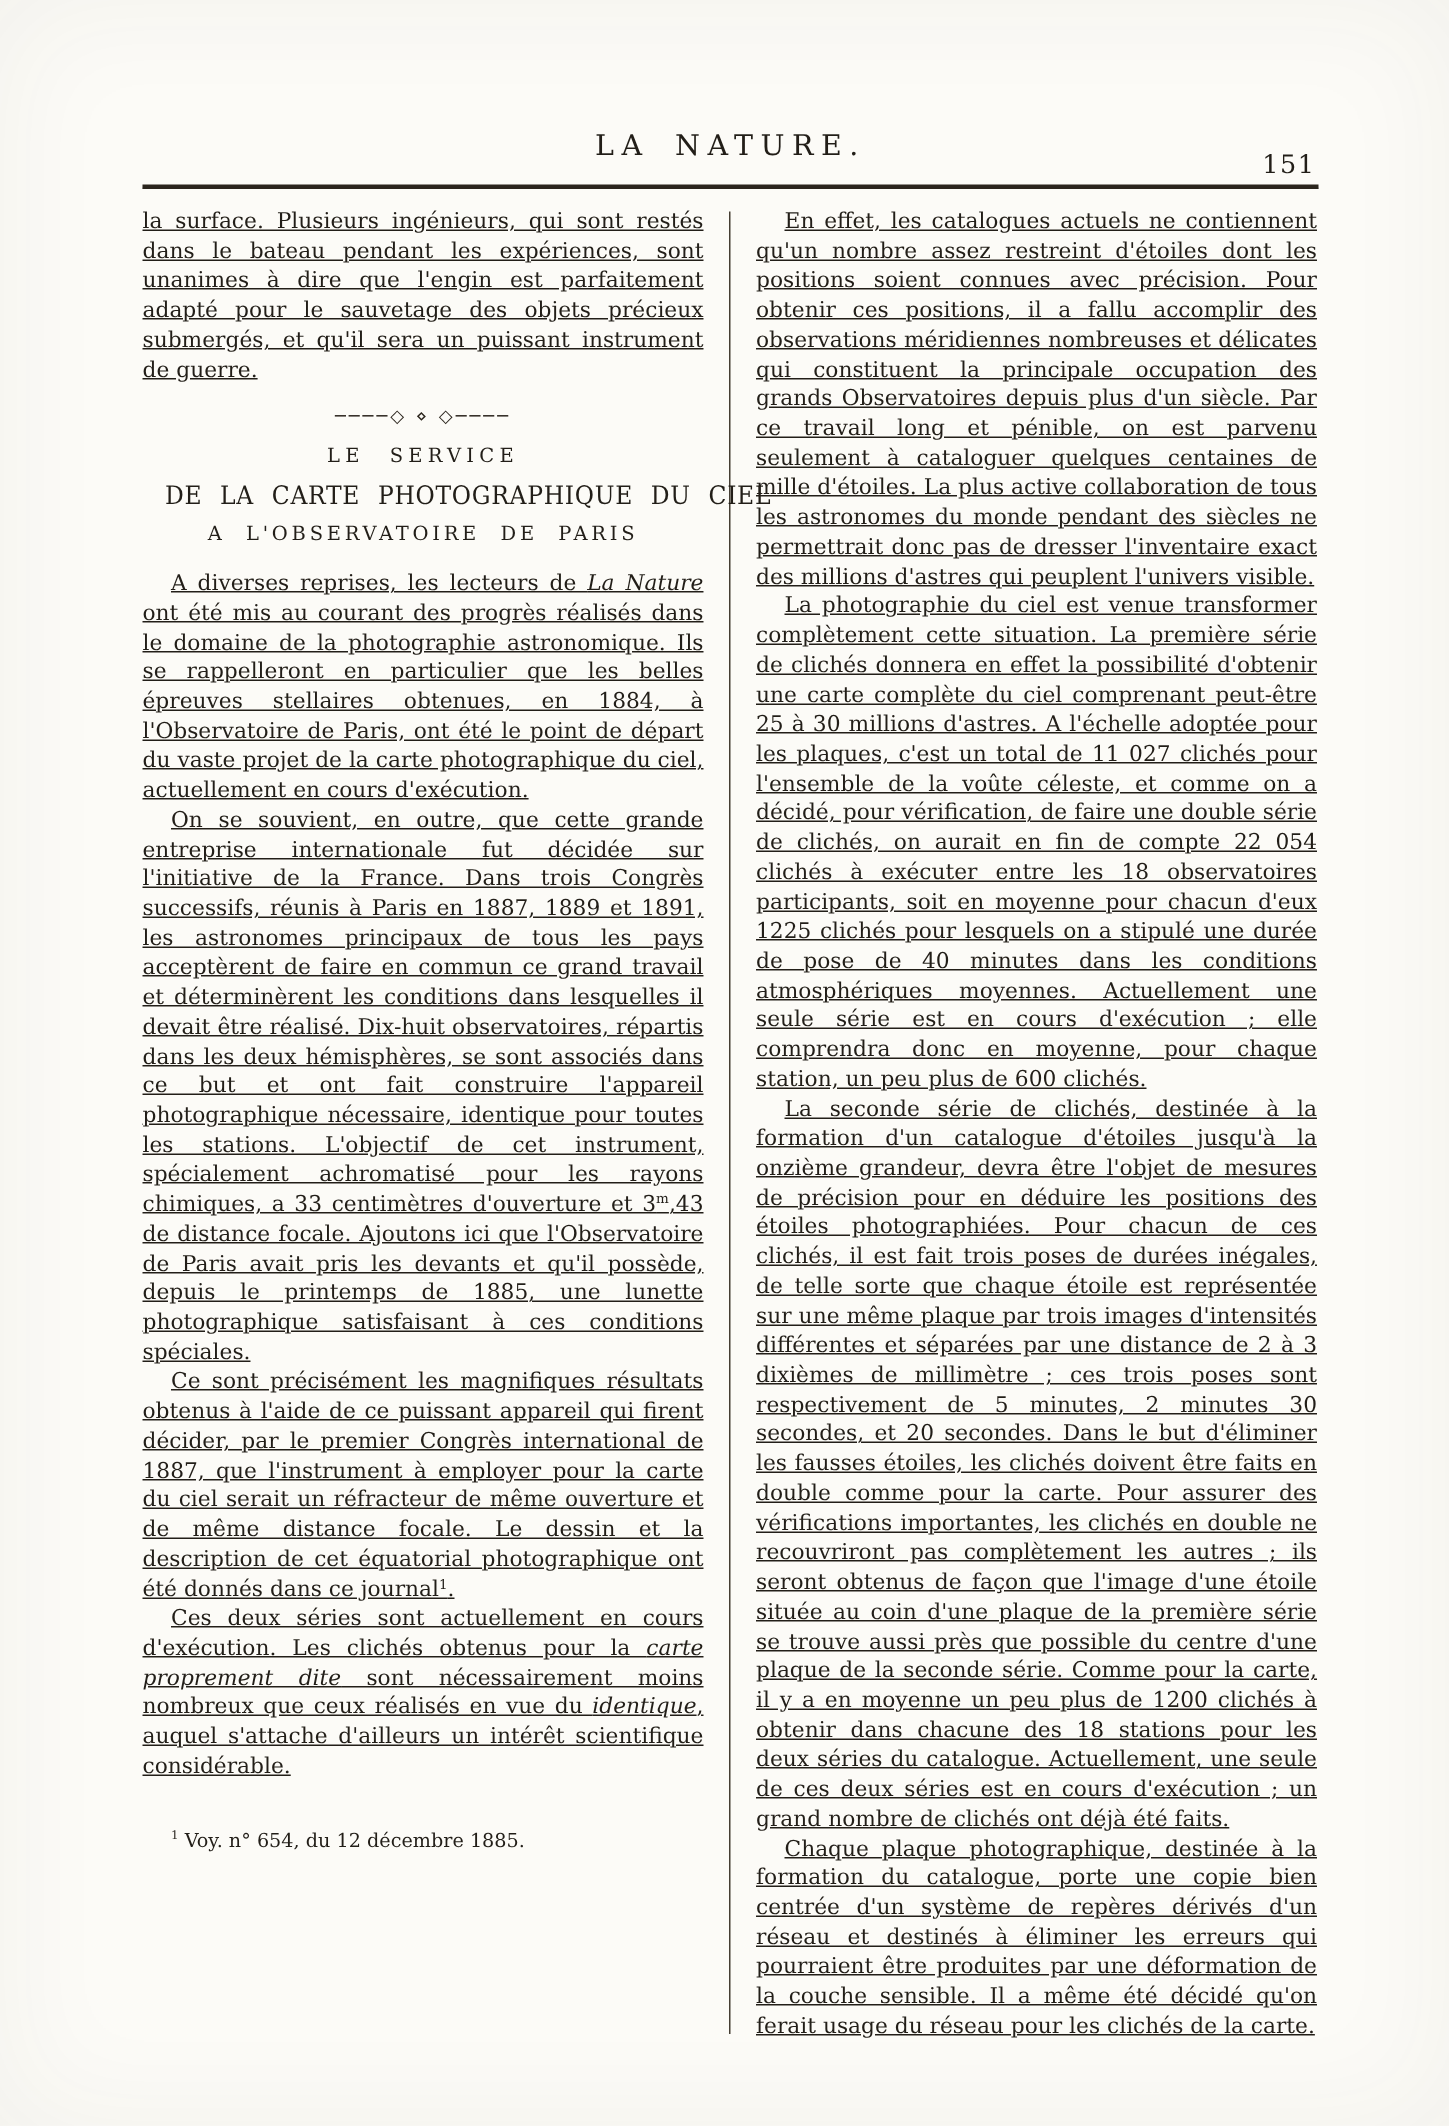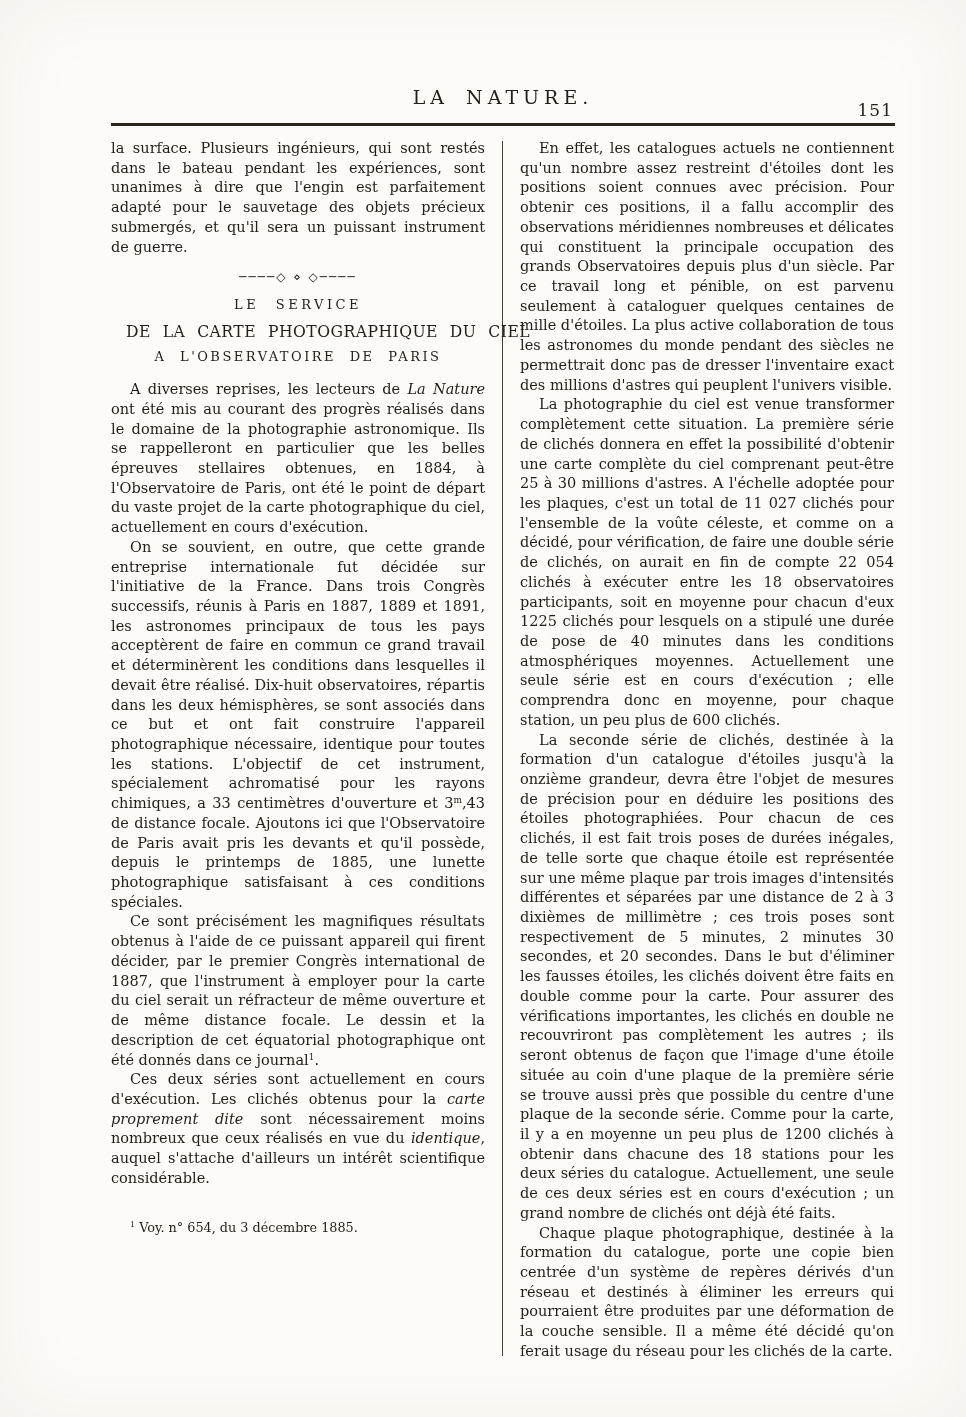--- a/index.html
+++ b/index.html
@@ -5,32 +5,32 @@
   html,body { margin:0; padding:0; }
   .page {
     position:relative;
     width:966px; height:1417px;
     background:#fcfbf7;
     box-shadow: inset 0 0 80px rgba(60,50,30,0.05);
     font-family:"DejaVu Serif","Liberation Serif",serif;
     color:#221e18;
     overflow:hidden;
   }
-  .content { position:absolute; left:95px; top:86px; width:784px;margin-left:16px; }
+  .content { position:absolute; left:95px; top:86px; width:784px; }
   .masthead { position:relative; height:30px; }
   .journal-title {
     text-align:center; font-size:19px; letter-spacing:5px;
     word-spacing:6px; font-weight:normal;
   }
   .page-number { position:absolute; right:2px; top:14px; font-size:17px; letter-spacing:1px; }
   .header-rule { height:2px; background:#2b251d; margin-top:7px; border-bottom:1px solid rgba(43,37,29,.35); }
   .columns { display:flex; margin-top:13px; align-items:stretch; }
   .col { width:374px; font-size:14.5px; line-height:1.36; text-align:justify; }
   .col-rule { width:1px; background:#453e33; margin:2px 17px 6px 17px; }
-  p.para { margin:0; text-indent:19px; }
+  p.para { margin:0; text-indent:19px;text-decoration:underline; }
   p.para.no-indent { text-indent:0; }
   sup { font-size:62%; line-height:0; vertical-align:baseline; position:relative; top:-0.55em; }
   .ornament {
     text-align:center; font-size:12px; color:#2b251d;
     margin:12px 0 10px 0; letter-spacing:2px; white-space:nowrap;
   }
   .kicker {
     text-align:center; font-size:13px; letter-spacing:3.5px; word-spacing:9px;
     margin-top:2px;
   }
@@ -72,21 +72,21 @@
 
         <div>
             <p class="para"><span>A diverses reprises, les lecteurs de </span><i>La Nature</i><span> ont été mis au courant des progrès réalisés dans le domaine de la photographie astronomique. Ils se rappelleront en particulier que les belles épreuves stellaires obtenues, en 1884, à l'Observatoire de Paris, ont été le point de départ du vaste projet de la carte photographique du ciel, actuellement en cours d'exécution.</span></p>
             <p class="para"><span>On se souvient, en outre, que cette grande entreprise internationale fut décidée sur l'initiative de la France. Dans trois Congrès successifs, réunis à Paris en 1887, 1889 et 1891, les astronomes principaux de tous les pays acceptèrent de faire en commun ce grand travail et déterminèrent les conditions dans lesquelles il devait être réalisé. Dix-huit observatoires, répartis dans les deux hémisphères, se sont associés dans ce but et ont fait construire l'appareil photographique nécessaire, identique pour toutes les stations. L'objectif de cet instrument, spécialement achromatisé pour les rayons chimiques, a 33 centimètres d'ouverture et 3</span><sup>m</sup><span>,43 de distance focale. Ajoutons ici que l'Observatoire de Paris avait pris les devants et qu'il possède, depuis le printemps de 1885, une lunette photographique satisfaisant à ces conditions spéciales.</span></p>
             <p class="para"><span>Ce sont précisément les magnifiques résultats obtenus à l'aide de ce puissant appareil qui firent décider, par le premier Congrès international de 1887, que l'instrument à employer pour la carte du ciel serait un réfracteur de même ouverture et de même distance focale. Le dessin et la description de cet équatorial photographique ont été donnés dans ce journal</span><sup>1</sup><span>.</span></p>
             <p class="para"><span>Ces deux séries sont actuellement en cours d'exécution. Les clichés obtenus pour la </span><i>carte proprement dite</i><span> sont nécessairement moins nombreux que ceux réalisés en vue du </span><i>identique</i><span>, auquel s'attache d'ailleurs un intérêt scientifique considérable.</span></p>
           </div>
 
         <div class="footnote">
           <sup>1</sup>
-          <span>Voy. n° 654, du 3 décembre 1885.</span>
+          <span>Voy. n° 654, du 12 décembre 1885.</span>
         </div>
       </div>
 
       <div class="col-rule"></div>
 
       <div class="col">
         <div>
             <p class="para"><span>En effet, les catalogues actuels ne contiennent qu'un nombre assez restreint d'étoiles dont les positions soient connues avec précision. Pour obtenir ces positions, il a fallu accomplir des observations méridiennes nombreuses et délicates qui constituent la principale occupation des grands Observatoires depuis plus d'un siècle. Par ce travail long et pénible, on est parvenu seulement à cataloguer quelques centaines de mille d'étoiles. La plus active collaboration de tous les astronomes du monde pendant des siècles ne permettrait donc pas de dresser l'inventaire exact des millions d'astres qui peuplent l'univers visible.</span></p>
             <p class="para"><span>La photographie du ciel est venue transformer complètement cette situation. La première série de clichés donnera en effet la possibilité d'obtenir une carte complète du ciel comprenant peut-être 25 à 30 millions d'astres. A l'échelle adoptée pour les plaques, c'est un total de 11 027 clichés pour l'ensemble de la voûte céleste, et comme on a décidé, pour vérification, de faire une double série de clichés, on aurait en fin de compte 22 054 clichés à exécuter entre les 18 observatoires participants, soit en moyenne pour chacun d'eux 1225 clichés pour lesquels on a stipulé une durée de pose de 40 minutes dans les conditions atmosphériques moyennes. Actuellement une seule série est en cours d'exécution ; elle comprendra donc en moyenne, pour chaque station, un peu plus de 600 clichés.</span></p>
             <p class="para"><span>La seconde série de clichés, destinée à la formation d'un catalogue d'étoiles jusqu'à la onzième grandeur, devra être l'objet de mesures de précision pour en déduire les positions des étoiles photographiées. Pour chacun de ces clichés, il est fait trois poses de durées inégales, de telle sorte que chaque étoile est représentée sur une même plaque par trois images d'intensités différentes et séparées par une distance de 2 à 3 dixièmes de millimètre ; ces trois poses sont respectivement de 5 minutes, 2 minutes 30 secondes, et 20 secondes. Dans le but d'éliminer les fausses étoiles, les clichés doivent être faits en double comme pour la carte. Pour assurer des vérifications importantes, les clichés en double ne recouvriront pas complètement les autres ; ils seront obtenus de façon que l'image d'une étoile située au coin d'une plaque de la première série se trouve aussi près que possible du centre d'une plaque de la seconde série. Comme pour la carte, il y a en moyenne un peu plus de 1200 clichés à obtenir dans chacune des 18 stations pour les deux séries du catalogue. Actuellement, une seule de ces deux séries est en cours d'exécution ; un grand nombre de clichés ont déjà été faits.</span></p>

